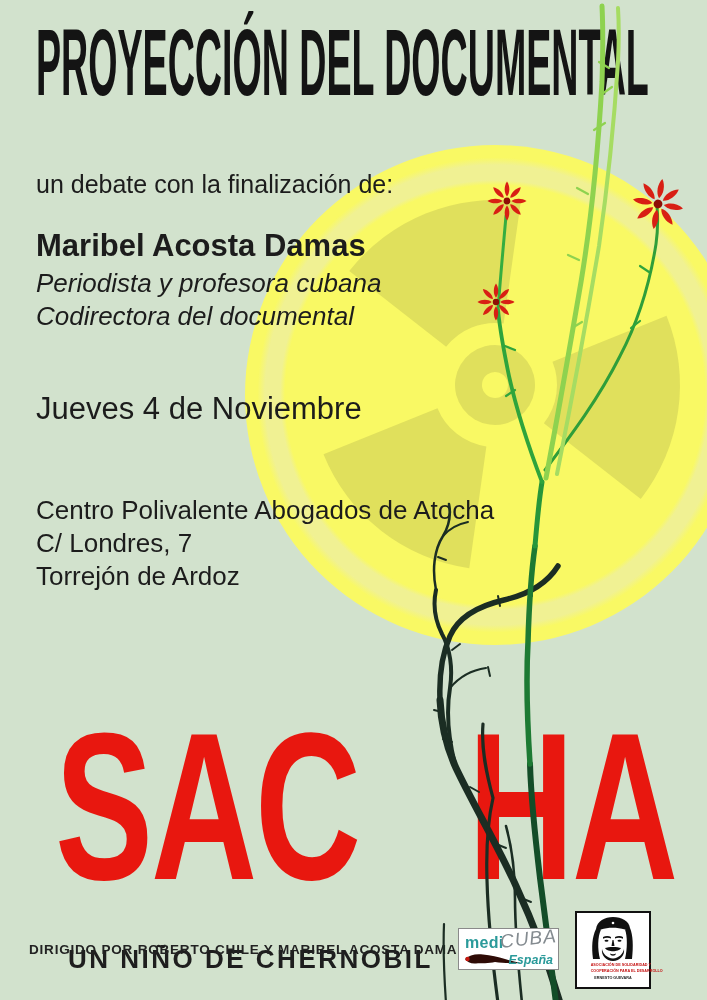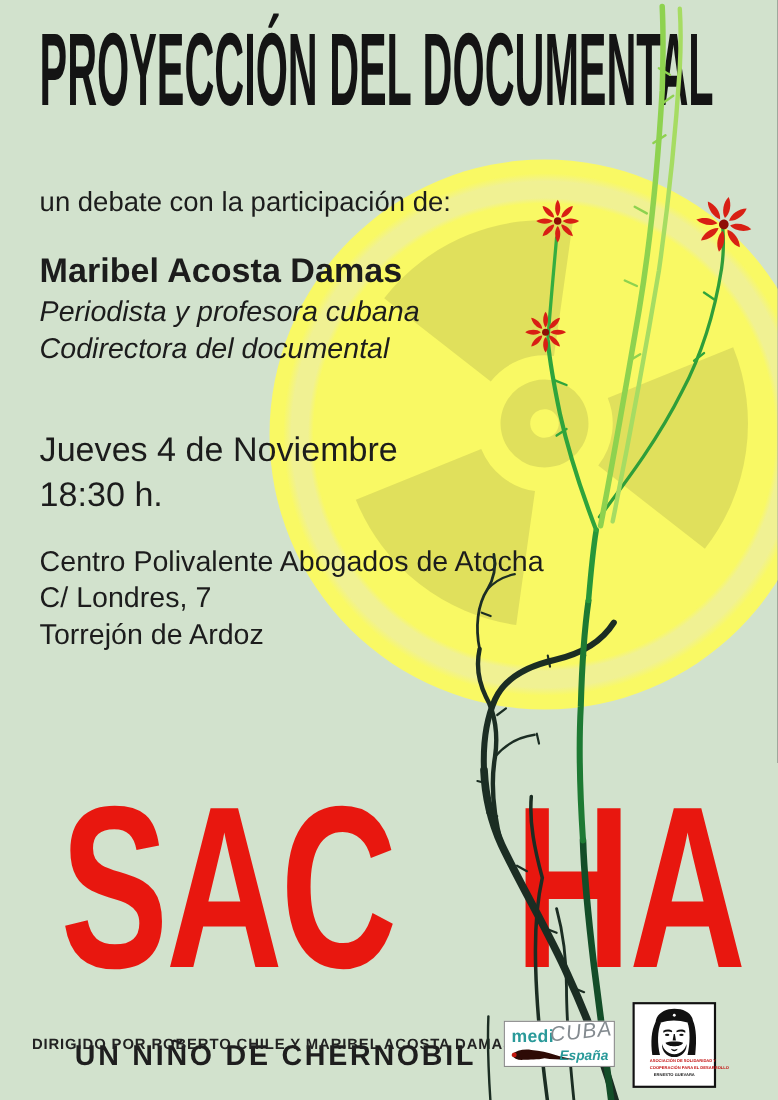--- a/index.html
+++ b/index.html
@@ -89,30 +89,29 @@
         <path d="M53.7,-31 A62,62 0 0 1 53.7,31 L160.2,92.5 A185,185 0 0 0 160.2,-92.5 Z"></path>
       </g>
       <use href="#blade" transform="rotate(120)"></use>
       <use href="#blade" transform="rotate(240)"></use>
     </g>
   </svg>
 
   <div class="abs title">PROYECCIÓN DEL DOCUMENTAL</div>
 
   <div class="abs intro">
-    <div>un debate con la participación de:</div>
+    <div>un debate con la finalización de:</div>
   </div>
 
   <div class="abs speaker-name">Maribel Acosta Damas</div>
   <div class="abs speaker-role1">Periodista y profesora cubana</div>
   <div class="abs speaker-role2">Codirectora del documental</div>
 
   <div class="abs datetime">
     <div>Jueves 4 de Noviembre</div>
-    <div>18:30 h.</div>
   </div>
 
   <div class="abs venue">
     <div>Centro Polivalente Abogados de Atocha</div>
     <div>C/ Londres, 7</div>
     <div>Torrejón de Ardoz</div>
   </div>
 
   <div class="abs film-title sac">SAC</div>
   <div class="abs film-title ha">HA</div>

